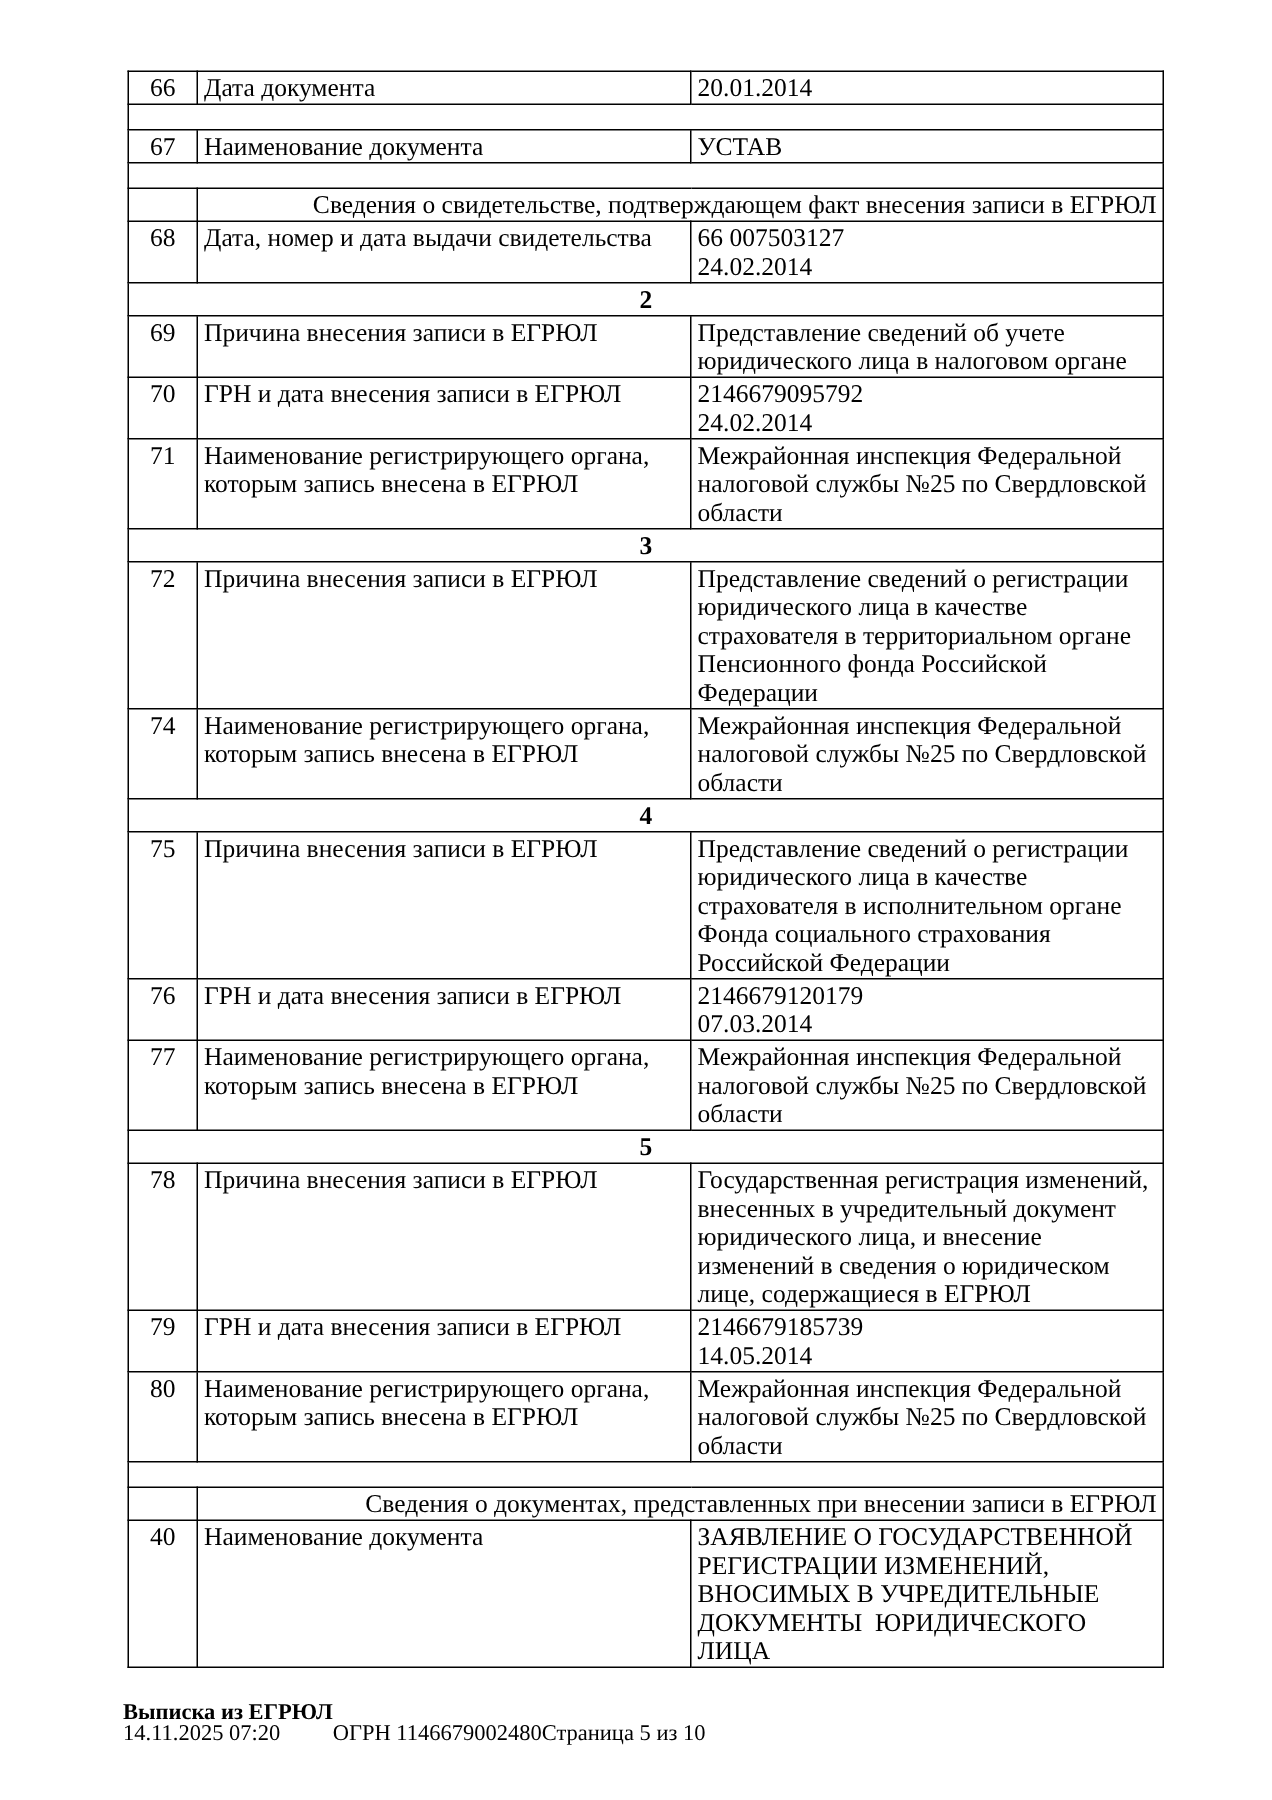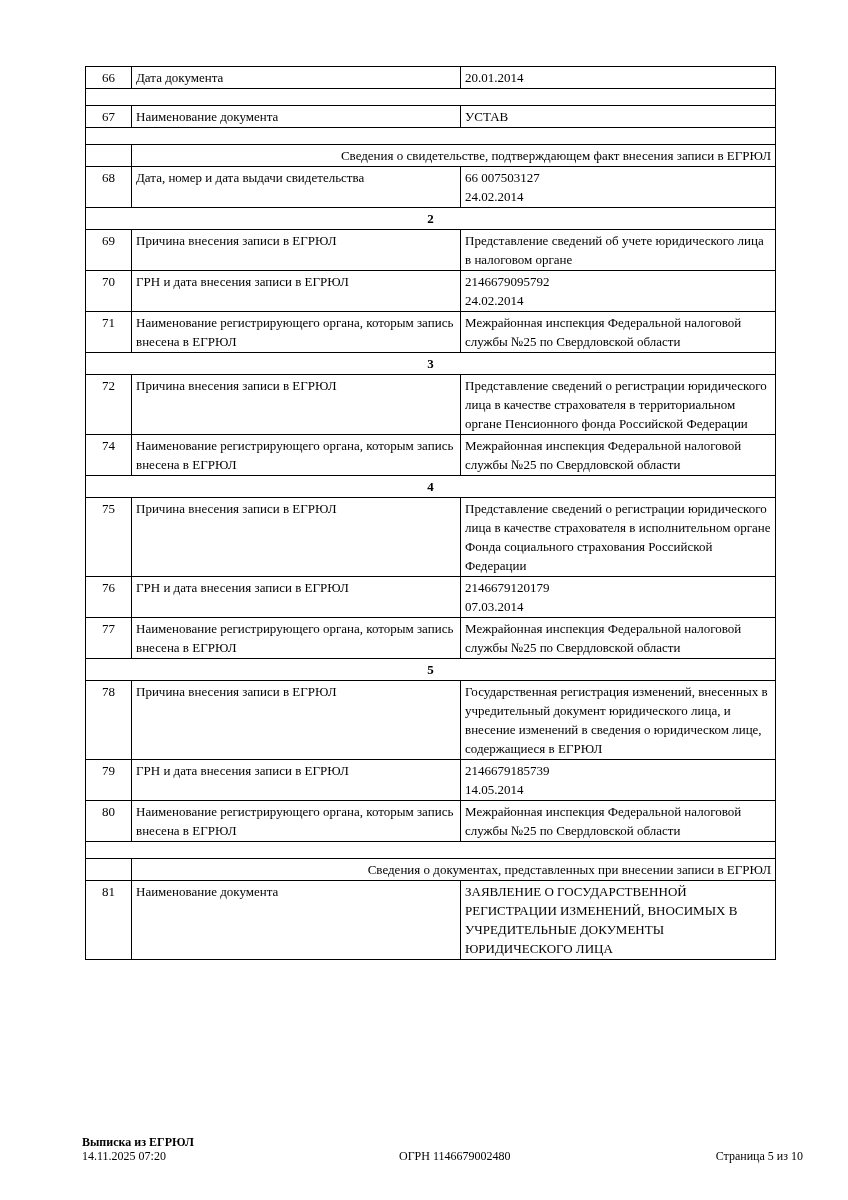--- a/index.html
+++ b/index.html
@@ -3,41 +3,41 @@
 <meta charset="utf-8">
 <style>
   html, body { margin: 0; padding: 0; }
   body {
     width: 848px; height: 1200px;
     background: #ffffff; color: #000;
     font-family: "Liberation Serif", serif;
     position: relative; overflow: hidden;
   }
   .doc-table {
-    position: absolute; left: 85px; top: 66px; width: 690px;
+    position: absolute; left: 85px; top: 47px; width: 690px;
     border-collapse: collapse; table-layout: fixed;
-    font-size: 13px; line-height: 19px;
+    font-size: 17px; line-height: 19px;
   }
   .doc-table td {
     border: 1px solid #000;
     vertical-align: top;
     padding: 1px 4px;
     overflow: hidden;
     word-wrap: break-word;
   }
   td.num-cell { text-align: center; padding: 1px 2px; }
   td.value-cell { white-space: pre-wrap; }
   td.spacer-cell { height: 16px; padding: 0; }
   td.number-cell { text-align: center; font-weight: bold; }
   td.section-cell.center { text-align: right; }
   td.section-cell.left { text-align: right; }
   .footer {
     position: absolute; left: 82px; right: 45px; top: 1136px;
-    display: flex; justify-content: space-between; align-items: flex-end;
-    font-size: 12px; line-height: 13.5px;
+    display: flex; justify-content: flex-start; align-items: flex-end;
+    font-size: 15px; line-height: 13.5px;
   }
   .footer-doc-type { font-weight: bold; }
 </style>
 </head>
 <body>
 
 <div class="page">
 
   <table class="doc-table">
     <colgroup>
@@ -143,21 +143,21 @@
           <td class="value-cell">Межрайонная инспекция Федеральной налоговой службы №25 по Свердловской области</td>
         </tr>
         <tr>
           <td class="spacer-cell" colspan="3"></td>
         </tr>
         <tr>
           <td class="num-cell"></td>
           <td class="section-cell left" colspan="2">Сведения о документах, представленных при внесении записи в ЕГРЮЛ</td>
         </tr>
         <tr>
-          <td class="num-cell">81</td>
+          <td class="num-cell">40</td>
           <td class="label-cell">Наименование документа</td>
           <td class="value-cell">ЗАЯВЛЕНИЕ О ГОСУДАРСТВЕННОЙ РЕГИСТРАЦИИ ИЗМЕНЕНИЙ, ВНОСИМЫХ В УЧРЕДИТЕЛЬНЫЕ ДОКУМЕНТЫ  ЮРИДИЧЕСКОГО ЛИЦА</td>
         </tr>
       </tbody>
   </table>
 
   <div class="footer">
     <div class="footer-left">
       <div class="footer-doc-type">Выписка из ЕГРЮЛ</div>
       <div class="footer-datetime">14.11.2025 07:20</div>

